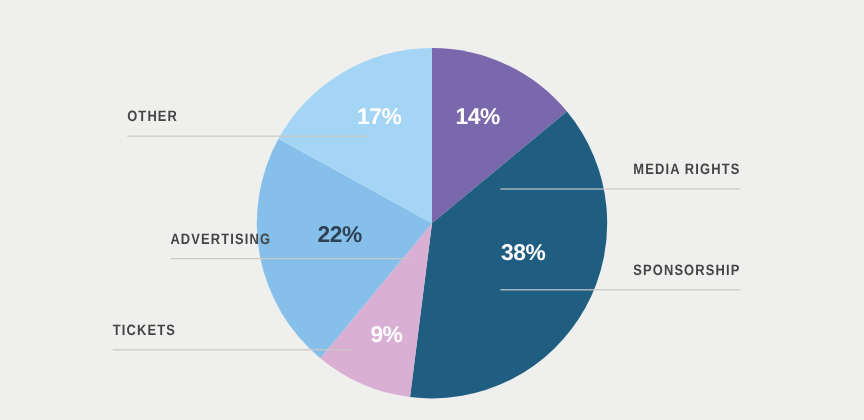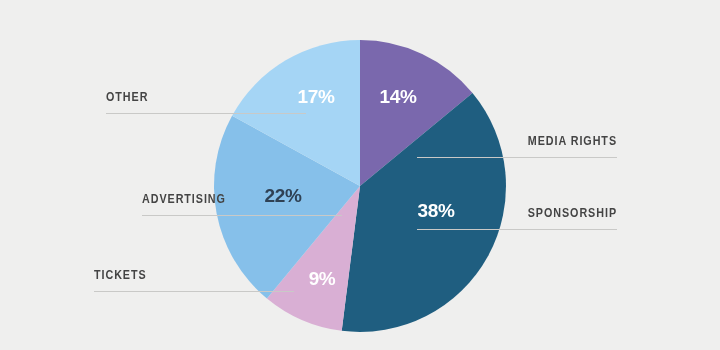--- a/index.html
+++ b/index.html
@@ -96,19 +96,19 @@
       <div class="callout left" style="left: 94px; top: 268px; width: 200px;">
         <span class="callout-text">TICKETS</span>
         <span class="callout-rule"></span>
       </div>
     </div>
   <div id="callouts-right">
       <div class="callout right" style="left: 417px; top: 90px; width: 200px; margin-top: 44px;">
         <span class="callout-text">MEDIA RIGHTS</span>
         <span class="callout-rule"></span>
       </div>
-      <div class="callout right" style="left: 417px; top: 206px; width: 200px;">
+      <div class="callout right" style="left: 417px; top: 218px; width: 200px;">
         <span class="callout-text">SPONSORSHIP</span>
         <span class="callout-rule"></span>
       </div>
     </div>
 
 </div>
 
 </body></html>

